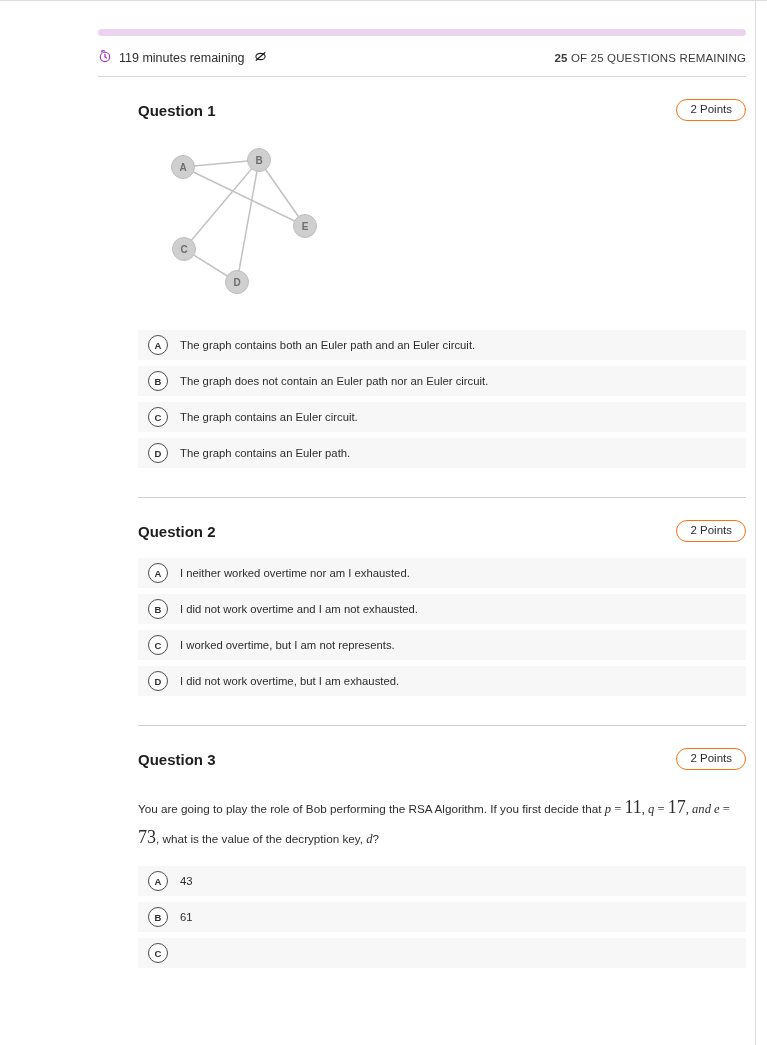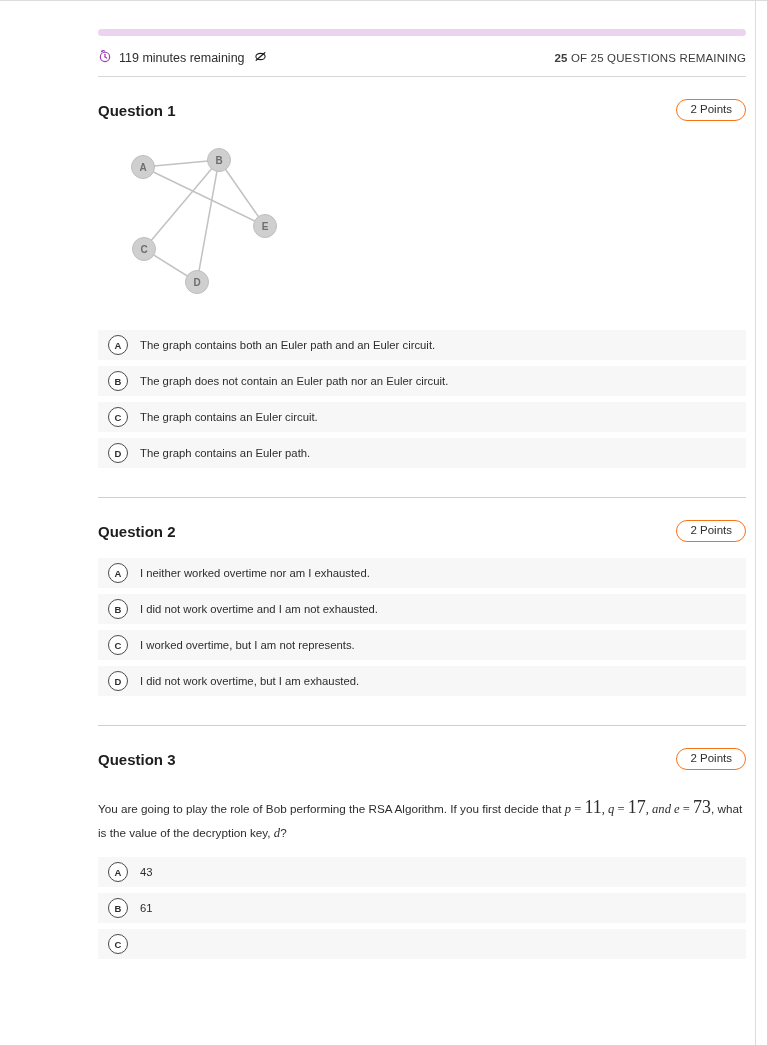--- a/index.html
+++ b/index.html
@@ -84,20 +84,21 @@
   .module-title {
     margin-top: 17px;
     font-size: 15px;
     font-weight: 400;
     color: #4a4a4a;
   }
 
   
   .question {
     margin-top: 20px;
+    margin-left: 40px;
   }
   .q-head {
     display: flex;
     align-items: center;
     justify-content: space-between;
     height: 26px;
   }
   .q-title {
     font-size: 15px;
     font-weight: 700;

